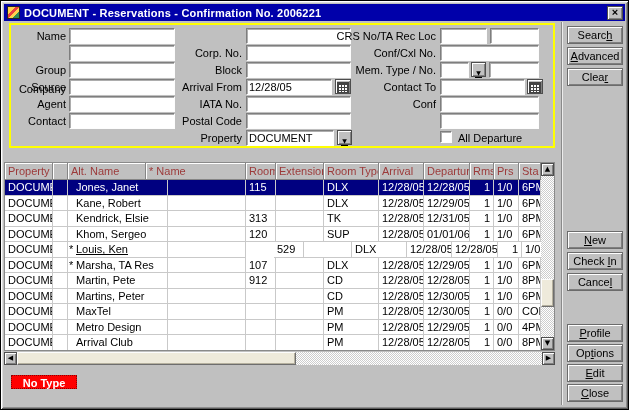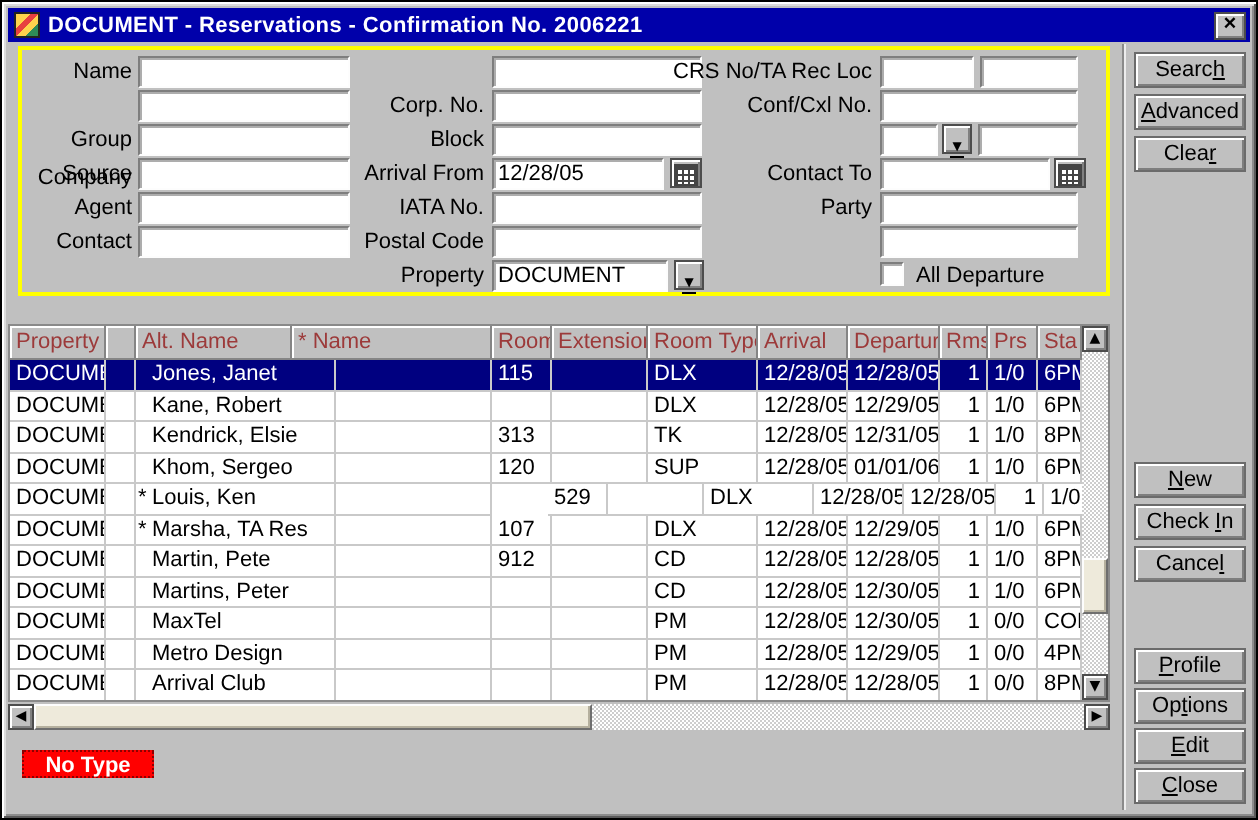--- a/index.html
+++ b/index.html
@@ -102,29 +102,30 @@
       <div class="f-label" style="left: 135px; top: 88px; width: 96px;">Postal Code</div>
       <input class="f-input" value="" style="left: 235px; top: 88px; width: 105px;">
       <div class="f-label" style="left: 135px; top: 105px; width: 96px;">Property</div>
       <input class="f-input" value="DOCUMENT" style="left: 235px; top: 105px; width: 88px;">
       <button class="icon-btn" style="left: 326px; top: 105px; width: 15px;"><span class="combo-glyph">▼</span></button>
       <div class="f-label" style="left: 270px; top: 3px; width: 155px;">CRS No/TA Rec Loc</div>
       <input class="f-input" value="" style="left: 429px; top: 3px; width: 47px;">
       <input class="f-input" value="" style="left: 479px; top: 3px; width: 49px;">
       <div class="f-label" style="left: 270px; top: 20px; width: 155px;">Conf/Cxl No.</div>
       <input class="f-input" value="" style="left: 429px; top: 20px; width: 99px;">
+      <div class="f-label" style="left: 270px; top: 37px; width: 155px;">Mem. Type / No.</div>
       <input class="f-input" value="" style="left: 429px; top: 37px; width: 29px;">
       <button class="icon-btn" style="left: 460px; top: 37px; width: 15px;"><span class="combo-glyph">▼</span></button>
       <input class="f-input" value="" style="left: 478px; top: 37px; width: 50px;">
       <div class="f-label" style="left: 270px; top: 54px; width: 155px;">Contact To</div>
       <input class="f-input" value="" style="left: 429px; top: 54px; width: 85px;">
       <button class="icon-btn" style="left: 516px; top: 54px;">
         <span class="cal-grid"></span>
       </button>
-      <div class="f-label" style="left: 270px; top: 71px; width: 155px;">Party</div>
+      <div class="f-label" style="left: 270px; top: 71px; width: 155px;">Conf</div>
       <input class="f-input" value="" style="left: 429px; top: 71px; width: 99px;">
       <input class="f-input" value="" style="left: 429px; top: 88px; width: 99px;">
       <div class="f-label" style="left: 447px; top: 105px; width: 90px; text-align: left;">All Departure</div>
       <span class="cbx" style="left: 429px; top: 106px;"></span>
     </div>
 
   <div class="divider-v"></div>
 
   <div class="grid">
     <div class="g-head" id="ghead">
@@ -194,21 +195,21 @@
           <div class="g-cell" style="width: 55px;">SUP</div>
           <div class="g-cell" style="width: 45px;">12/28/05</div>
           <div class="g-cell" style="width: 46px;">01/01/06</div>
           <div class="g-cell rms" style="width: 24px;">1</div>
           <div class="g-cell" style="width: 25px;">1/0</div>
           <div class="g-cell" style="width: 22px;">6PM</div>
         </div>
         <div class="g-row">
           <div class="g-cell" style="width: 48px;">DOCUMENT</div>
           <div class="g-cell" style="width: 15px;"></div>
-          <div class="g-cell" style="width: 100px;"><span class="flag">*</span><span>Louis, Ken</span></div>
+          <div class="g-cell" style="width: 100px; text-decoration: underline;"><span class="flag">*</span><span>Louis, Ken</span></div>
           <div class="g-cell" style="width: 78px;"></div>
           <div class="g-cell" style="width: 30px; margin-left: 28px;">529</div>
           <div class="g-cell" style="width: 48px;"></div>
           <div class="g-cell" style="width: 55px;">DLX</div>
           <div class="g-cell" style="width: 45px;">12/28/05</div>
           <div class="g-cell" style="width: 46px;">12/28/05</div>
           <div class="g-cell rms" style="width: 24px;">1</div>
           <div class="g-cell" style="width: 25px;">1/0</div>
           <div class="g-cell" style="width: 22px;">DUE</div>
         </div>

